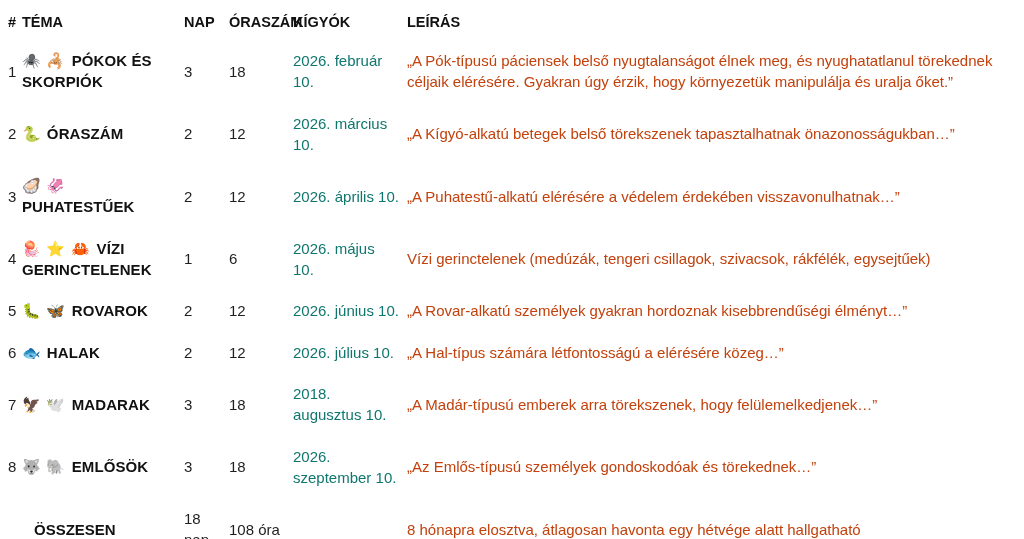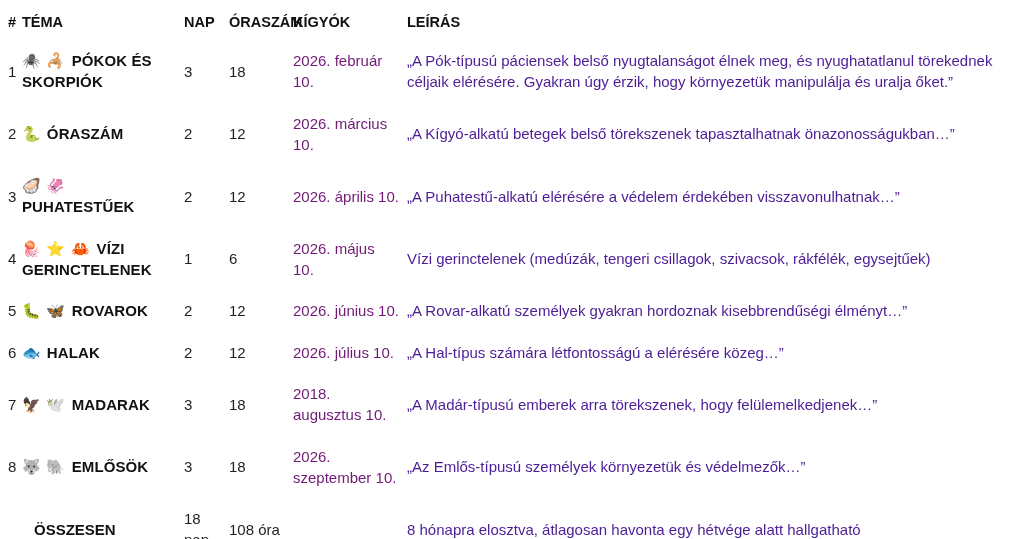--- a/index.html
+++ b/index.html
@@ -53,22 +53,22 @@
   }
   .icon {
     font-size: 15px;
     margin-right: 2px;
   }
   .totals-label {
     font-weight: bold;
     color: #111111;
     padding-left: 12px;
   }
-  .desc { color: #4c1d95; }
-  .date-cell { color: #701a75; }
+  .desc { color: #c2410c; }
+  .date-cell { color: #0f766e; }
 </style>
 </head>
 <body>
 
 <div class="page">
   <table class="schedule">
     <colgroup>
       <col class="c-num">
         <col class="c-topic">
         <col class="c-nap">
@@ -173,21 +173,21 @@
       <tr>
         <td class="num-cell">8</td>
         <td>
           <span class="icon">🐺</span>
           <span class="icon">🐘</span>
           <span class="topic-label">EMLŐSÖK</span>
         </td>
         <td>3</td>
         <td>18</td>
         <td class="date-cell">2026. szeptember 10.</td>
-        <td class="desc">„Az Emlős-típusú személyek környezetük és védelmezők…”</td>
+        <td class="desc">„Az Emlős-típusú személyek gondoskodóak és törekednek…”</td>
       </tr>
       <tr>
         <td class="num-cell"></td>
         <td class="totals-label">ÖSSZESEN</td>
         <td>18 nap</td>
         <td>108 óra</td>
         <td class="date-cell"></td>
         <td class="desc">8 hónapra elosztva, átlagosan havonta egy hétvége alatt hallgatható</td>
       </tr>
     </tbody>

